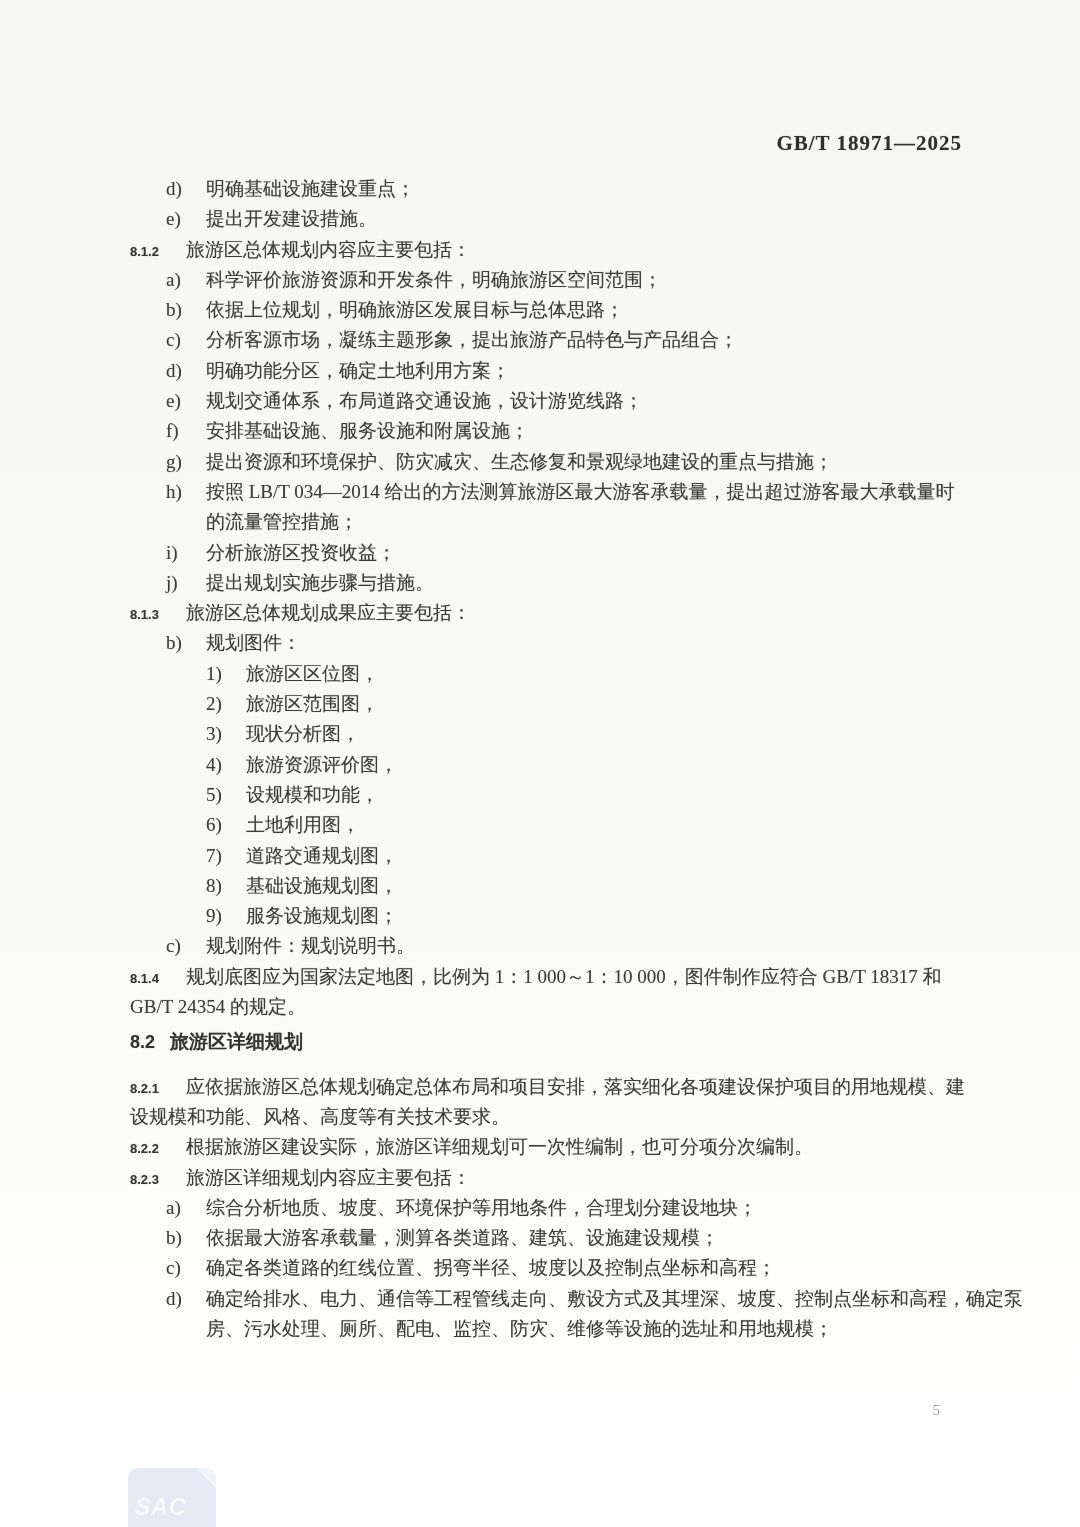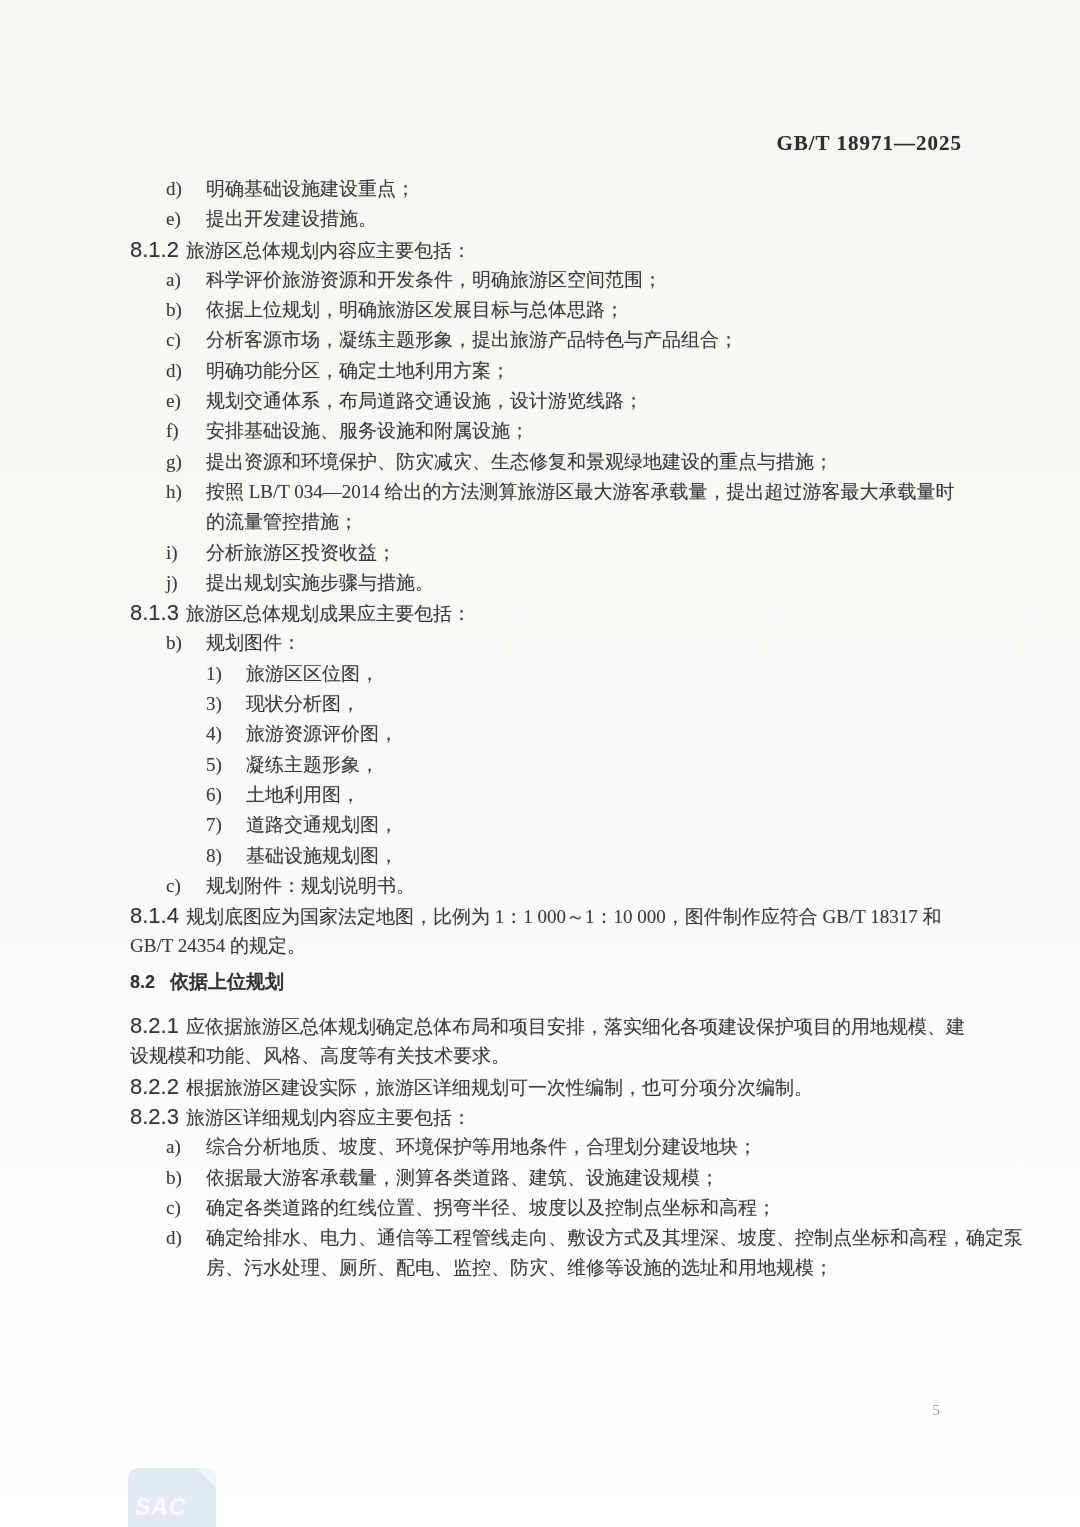--- a/index.html
+++ b/index.html
@@ -34,22 +34,22 @@
     line-height: 30.3px;
     font-size: 19px;
     white-space: nowrap;
     text-shadow: 0 0 1px rgba(70,70,70,0.35);
   }
   .line .marker { display: inline-block; }
   
   .l-clause .marker, .l-clause-cont .marker {
     min-width: 56px;
     font-family: "Liberation Sans", "DejaVu Sans", sans-serif;
-    font-weight: normal;
-    font-size: 22px;
+    font-weight: bold;
+    font-size: 13px;
     color: #353535;
   }
   .l-clause-cont { padding-left: 0; }
   
   .l-item { padding-left: 36px; }
   .l-item .marker { width: 40px; }
   .l-item-cont { padding-left: 76px; }
   
   .l-sub { padding-left: 76px; }
   .l-sub .marker { width: 40px; }
@@ -111,30 +111,32 @@
       <div class="line l-item"><span class="marker">e)</span><span class="text">规划交通体系，布局道路交通设施，设计游览线路；</span></div>
       <div class="line l-item"><span class="marker">f)</span><span class="text">安排基础设施、服务设施和附属设施；</span></div>
       <div class="line l-item"><span class="marker">g)</span><span class="text">提出资源和环境保护、防灾减灾、生态修复和景观绿地建设的重点与措施；</span></div>
       <div class="line l-item"><span class="marker">h)</span><span class="text">按照 LB/T 034—2014 给出的方法测算旅游区最大游客承载量，提出超过游客最大承载量时</span></div>
       <div class="line l-item-cont"><span class="text">的流量管控措施；</span></div>
       <div class="line l-item"><span class="marker">i)</span><span class="text">分析旅游区投资收益；</span></div>
       <div class="line l-item"><span class="marker">j)</span><span class="text">提出规划实施步骤与措施。</span></div>
       <div class="line l-clause"><span class="marker">8.1.3</span><span class="text">旅游区总体规划成果应主要包括：</span></div>
       <div class="line l-item"><span class="marker">b)</span><span class="text">规划图件：</span></div>
       <div class="line l-sub"><span class="marker">1)</span><span class="text">旅游区区位图，</span></div>
+      <div class="line l-sub"><span class="marker">2)</span><span class="text">旅游区范围图，</span></div>
       <div class="line l-sub"><span class="marker">3)</span><span class="text">现状分析图，</span></div>
       <div class="line l-sub"><span class="marker">4)</span><span class="text">旅游资源评价图，</span></div>
-      <div class="line l-sub"><span class="marker">5)</span><span class="text">凝练主题形象，</span></div>
+      <div class="line l-sub"><span class="marker">5)</span><span class="text">设规模和功能，</span></div>
       <div class="line l-sub"><span class="marker">6)</span><span class="text">土地利用图，</span></div>
       <div class="line l-sub"><span class="marker">7)</span><span class="text">道路交通规划图，</span></div>
       <div class="line l-sub"><span class="marker">8)</span><span class="text">基础设施规划图，</span></div>
+      <div class="line l-sub"><span class="marker">9)</span><span class="text">服务设施规划图；</span></div>
       <div class="line l-item"><span class="marker">c)</span><span class="text">规划附件：规划说明书。</span></div>
       <div class="line l-clause"><span class="marker">8.1.4</span><span class="text">规划底图应为国家法定地图，比例为 1：1 000～1：10 000，图件制作应符合 GB/T 18317 和</span></div>
       <div class="line l-clause-cont"><span class="text">GB/T 24354 的规定。</span></div>
-      <div class="line l-heading"><span class="marker">8.2</span><span class="text">依据上位规划</span></div>
+      <div class="line l-heading"><span class="marker">8.2</span><span class="text">旅游区详细规划</span></div>
       <div class="line l-clause"><span class="marker">8.2.1</span><span class="text">应依据旅游区总体规划确定总体布局和项目安排，落实细化各项建设保护项目的用地规模、建</span></div>
       <div class="line l-clause-cont"><span class="text">设规模和功能、风格、高度等有关技术要求。</span></div>
       <div class="line l-clause"><span class="marker">8.2.2</span><span class="text">根据旅游区建设实际，旅游区详细规划可一次性编制，也可分项分次编制。</span></div>
       <div class="line l-clause"><span class="marker">8.2.3</span><span class="text">旅游区详细规划内容应主要包括：</span></div>
       <div class="line l-item"><span class="marker">a)</span><span class="text">综合分析地质、坡度、环境保护等用地条件，合理划分建设地块；</span></div>
       <div class="line l-item"><span class="marker">b)</span><span class="text">依据最大游客承载量，测算各类道路、建筑、设施建设规模；</span></div>
       <div class="line l-item"><span class="marker">c)</span><span class="text">确定各类道路的红线位置、拐弯半径、坡度以及控制点坐标和高程；</span></div>
       <div class="line l-item"><span class="marker">d)</span><span class="text">确定给排水、电力、通信等工程管线走向、敷设方式及其埋深、坡度、控制点坐标和高程，确定泵</span></div>
       <div class="line l-item-cont"><span class="text">房、污水处理、厕所、配电、监控、防灾、维修等设施的选址和用地规模；</span></div>
     </div>

